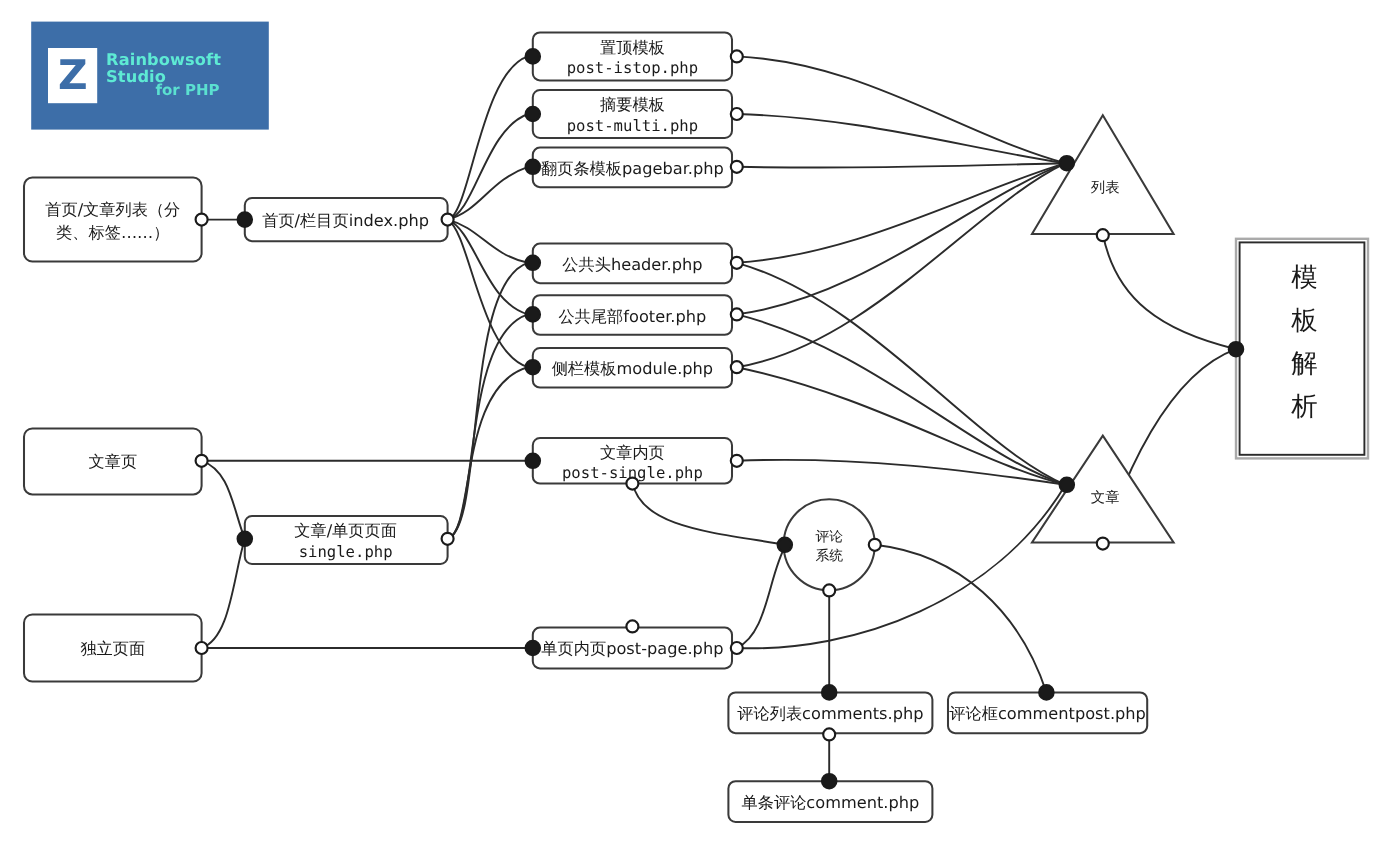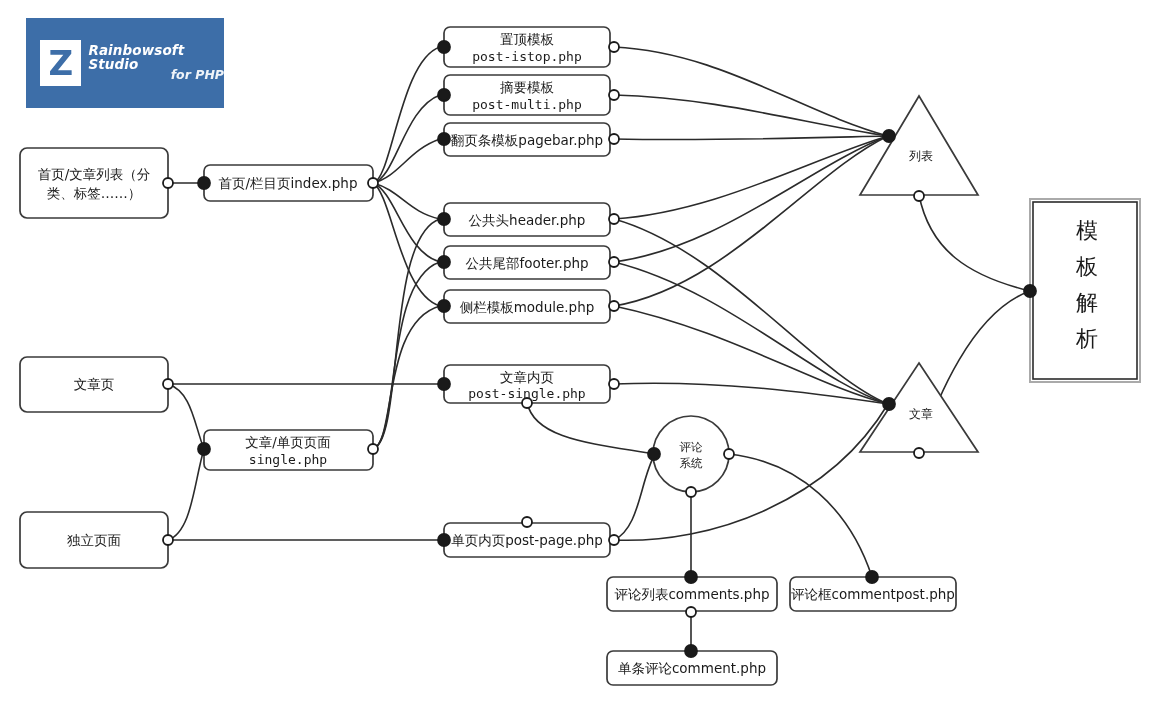--- a/index.html
+++ b/index.html
@@ -8,26 +8,26 @@
   #stage{position:relative;width:1158px;height:705px;background:#fff;}
   svg.layer{position:absolute;left:0;top:0;width:1158px;height:705px;}
 
   
   .logo{position:absolute;left:26px;top:18px;width:198px;height:90px;
         background:#3d6ea8;display:flex;align-items:center;}
   .logo-z{width:46px;height:46px;background:#ffffff;margin-left:14px;
           display:flex;align-items:center;justify-content:center;
           color:#3d6ea8;font-size:34px;font-weight:bold;line-height:1;
           font-family:"DejaVu Sans",sans-serif;}
-  .logo-txt{margin-left:7px;color:#ffffff;line-height:1;font-style:italic;}
+  .logo-txt{margin-left:7px;color:#5eead4;line-height:1;}
   .logo-top{font-size:13.5px;font-weight:bold;letter-spacing:.1px;
             font-family:"DejaVu Sans",sans-serif;}
   .logo-mid{font-size:31px;font-weight:bold;margin-top:1px;letter-spacing:-.6px;
             font-family:"DejaVu Sans",sans-serif;}
-  .logo-bot{font-size:12.5px;font-weight:bold;text-align:right;margin-top:-2px;
+  .logo-bot{font-size:12.5px;font-weight:bold;text-align:center;margin-top:-2px;
             opacity:.92;font-family:"DejaVu Sans",sans-serif;}
 
   
   text{font-family:"DejaVu Sans","Liberation Sans",sans-serif;fill:#1a1a1a;}
   .t-cn{font-size:13.5px;}
   .t-mono{font-family:"DejaVu Sans Mono","Liberation Mono",monospace;font-size:13px;}
   .t-mix{font-size:13.5px;}
   .t-small{font-size:11.5px;}
   .t-big{font-size:22px;}
   .t-tri{font-size:12px;}

